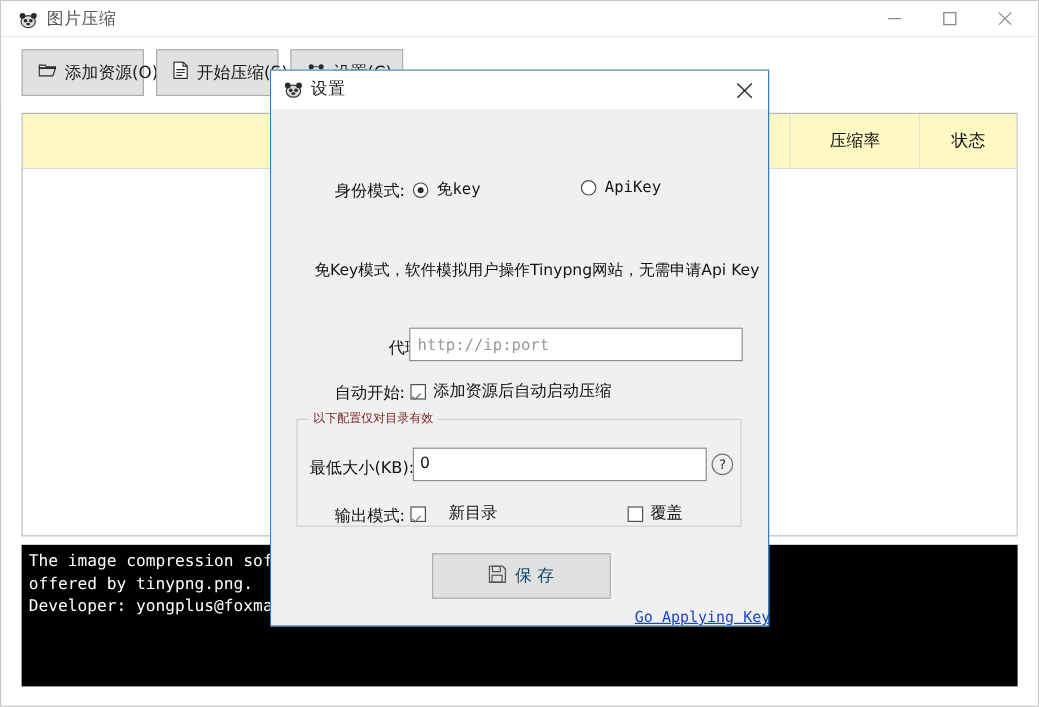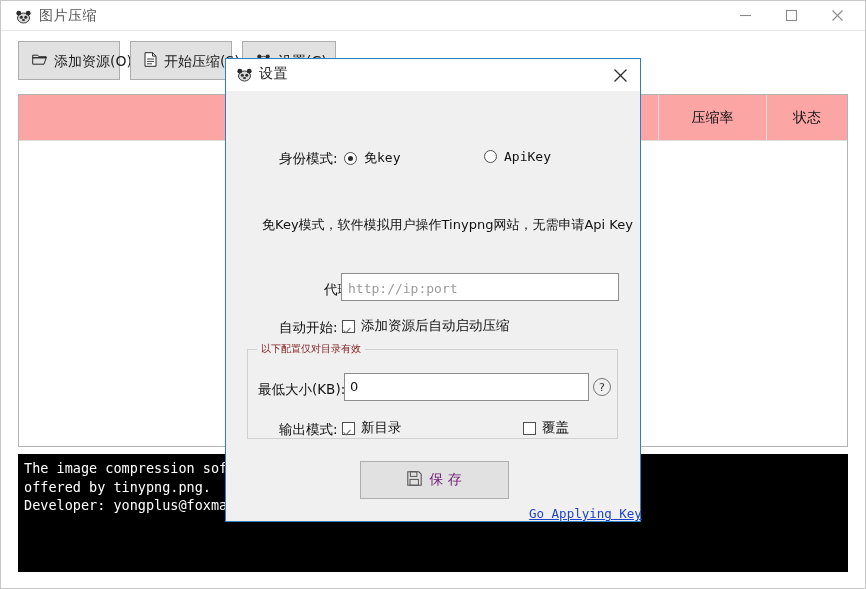--- a/index.html
+++ b/index.html
@@ -108,21 +108,21 @@
   }
   .th {
     height: 45px;
     display: flex;
     align-items: center;
     justify-content: center;
     font-size: 14px;
     color: #111;
     border-right: 1px solid #dcdcdc;
     box-sizing: border-box;
-    background: #fca5a5;
+    background: #fef9c3;
   }
   .th:last-child { border-right: none; }
   #table-body {
     position: absolute;
     left: 0; top: 46px;
     width: 828px; height: 305px;
     background: #ffffff;
   }
 
   
@@ -323,41 +323,41 @@
     display: flex;
     align-items: center;
     justify-content: center;
     font-size: 11px;
     color: #333;
     background: #f0f0f0;
   }
   #lbl-outmode { left: 53px; top: 330px; }
   #chk-newdir-wrap {
     position: absolute; left: 116px; top: 328px;
-    display: flex; align-items: center; gap: 6px;
+    display: flex; align-items: center; gap: 19px;
   }
   #chk-overwrite-wrap {
     position: absolute; left: 257px; top: 328px;
     display: flex; align-items: center; gap: 6px; padding-left: 40px;
   }
 
   
   #btn-save {
     position: absolute;
     left: 134px; top: 370px;
     width: 149px; height: 38px;
     background: #e1e1e1;
     border: 1px solid #adadad;
     box-sizing: border-box;
     display: flex;
     align-items: center;
     justify-content: center;
     gap: 7px;
     font-size: 14px;
-    color: #701a75;
+    color: #0c4a6e;
   }
   #link-apply {
     position: absolute;
     left: 303px; top: 415px;
     font-family: "DejaVu Sans Mono", "Liberation Mono", monospace;
     font-size: 12.5px;
     color: #1d43c8;
     text-decoration: underline;
     white-space: nowrap;
   }

